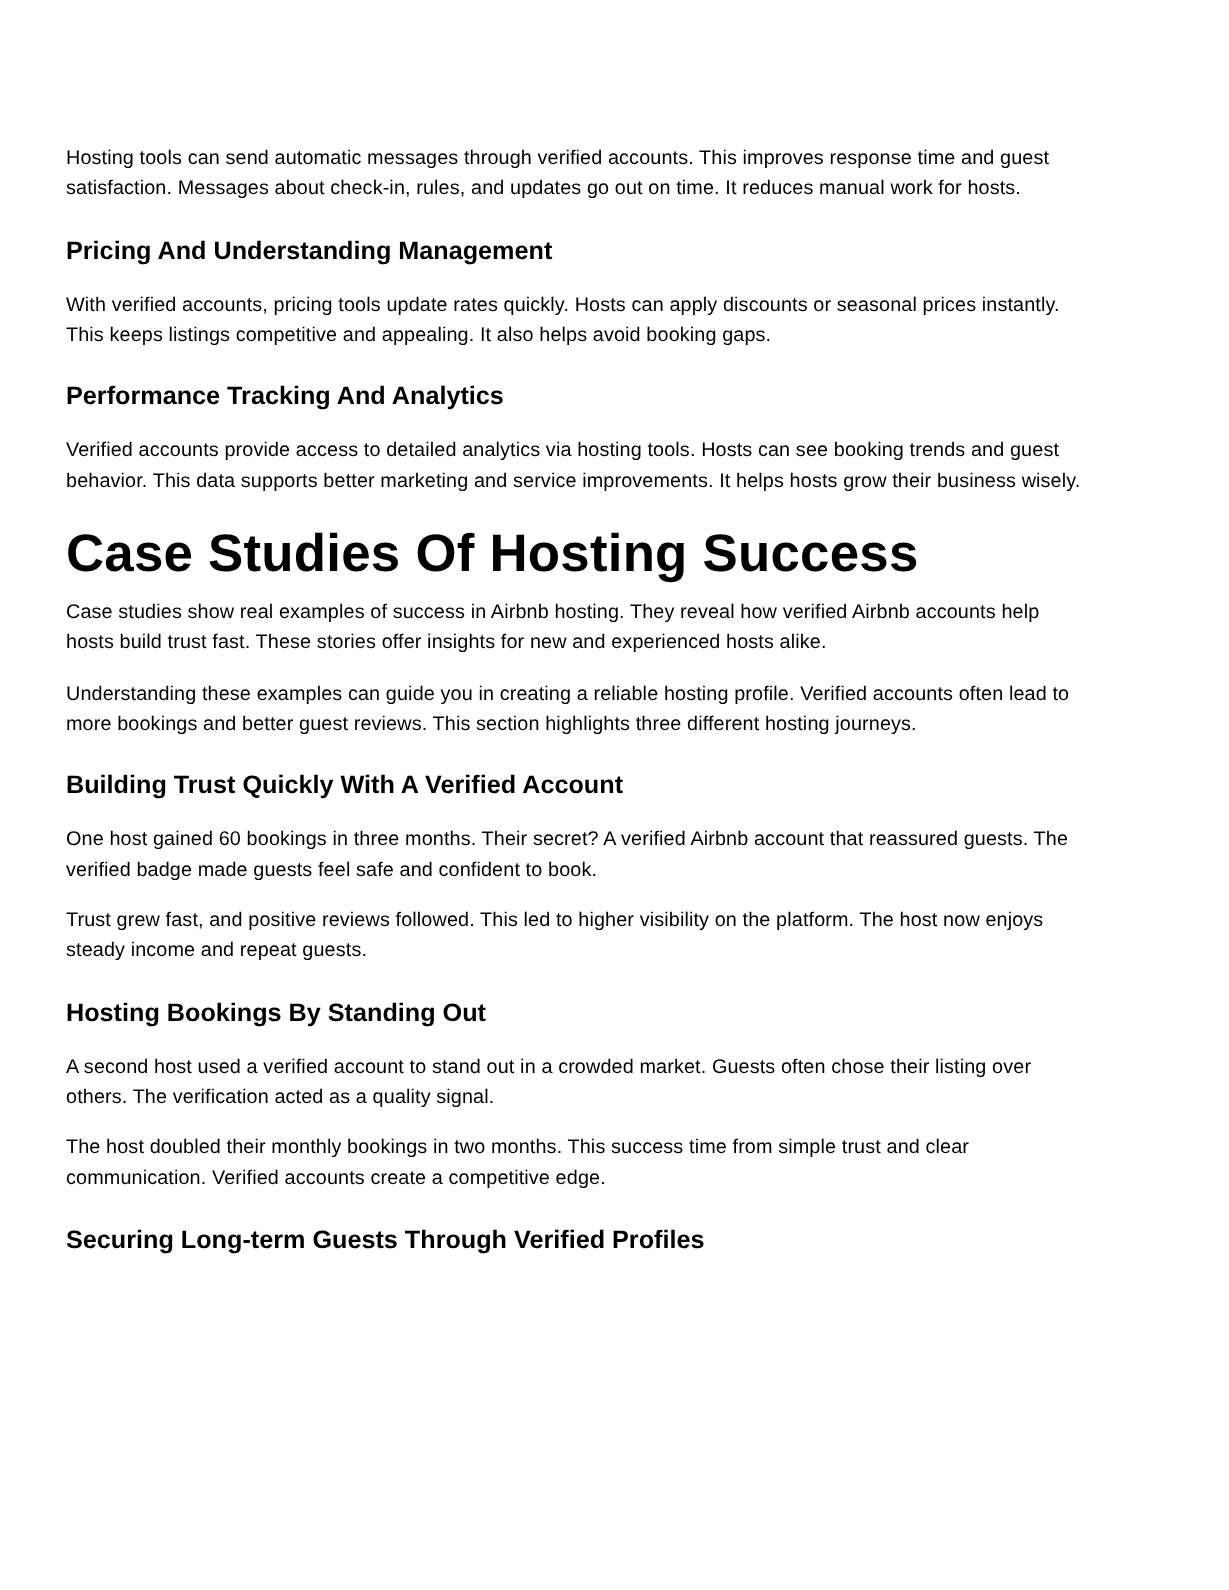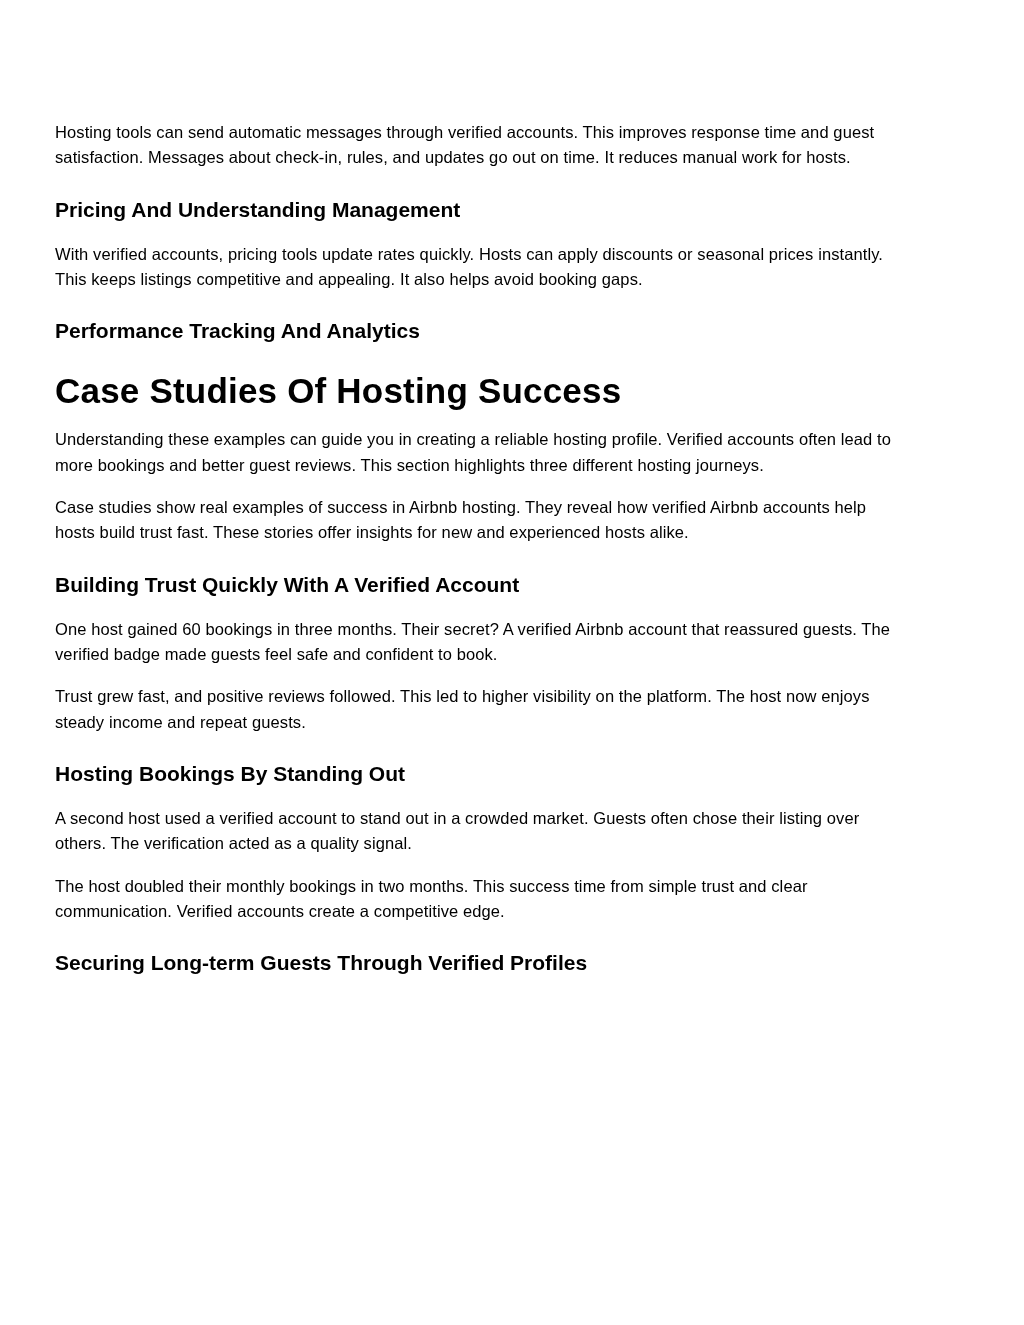--- a/index.html
+++ b/index.html
@@ -29,21 +29,21 @@
     letter-spacing: 0.1px;
   }
   .doc h2.sub {
     font-size: 21px;
     line-height: 25px;
     font-weight: 700;
     margin: 26px 0 20px 0;
     color: #000000;
   }
   .doc h1.main {
-    font-size: 35px;
+    font-size: 44px;
     line-height: 40px;
     font-weight: 700;
     margin: 28px 0 16px 0;
     color: #000000;
     letter-spacing: 0.2px;
   }
 </style>
 </head>
 <body>
 
@@ -51,26 +51,27 @@
   <div class="doc">
 
     <p>Hosting tools can send automatic messages through verified accounts. This improves response time and guest satisfaction. Messages about check-in, rules, and updates go out on time. It reduces manual work for hosts.</p>
 
     <h2 class="sub">Pricing And Understanding Management</h2>
 
     <p>With verified accounts, pricing tools update rates quickly. Hosts can apply discounts or seasonal prices instantly. This keeps listings competitive and appealing. It also helps avoid booking gaps.</p>
 
     <h2 class="sub">Performance Tracking And Analytics</h2>
 
+    <p>Verified accounts provide access to detailed analytics via hosting tools. Hosts can see booking trends and guest behavior. This data supports better marketing and service improvements. It helps hosts grow their business wisely.</p>
 
     <h1 class="main">Case Studies Of Hosting Success</h1>
 
+    <p>Case studies show real examples of success in Airbnb hosting. They reveal how verified Airbnb accounts help hosts build trust fast. These stories offer insights for new and experienced hosts alike.</p>
+
     <p>Understanding these examples can guide you in creating a reliable hosting profile. Verified accounts often lead to more bookings and better guest reviews. This section highlights three different hosting journeys.</p>
-
-    <p>Case studies show real examples of success in Airbnb hosting. They reveal how verified Airbnb accounts help hosts build trust fast. These stories offer insights for new and experienced hosts alike.</p>
 
     <h2 class="sub">Building Trust Quickly With A Verified Account</h2>
 
     <p>One host gained 60 bookings in three months. Their secret? A verified Airbnb account that reassured guests. The verified badge made guests feel safe and confident to book.</p>
 
     <p>Trust grew fast, and positive reviews followed. This led to higher visibility on the platform. The host now enjoys steady income and repeat guests.</p>
 
     <h2 class="sub">Hosting Bookings By Standing Out</h2>
 
     <p>A second host used a verified account to stand out in a crowded market. Guests often chose their listing over others. The verification acted as a quality signal.</p>

